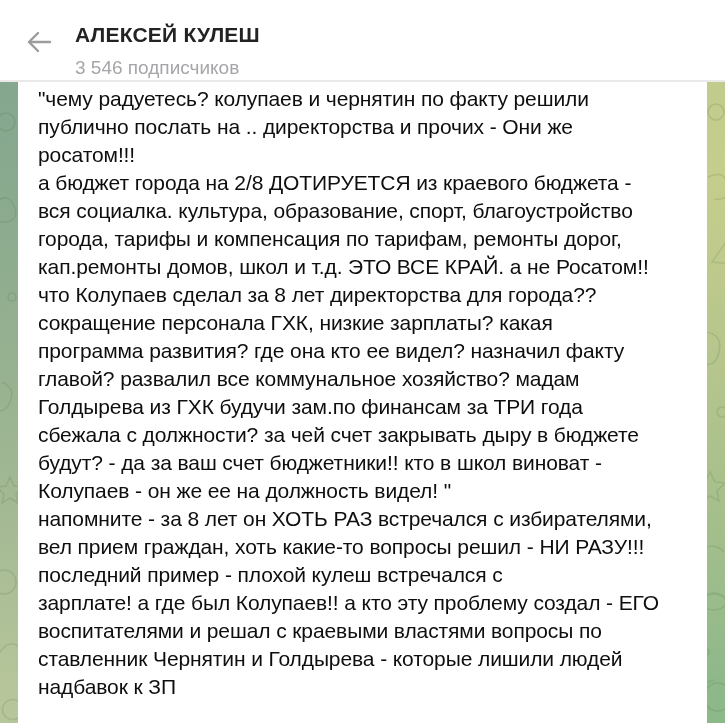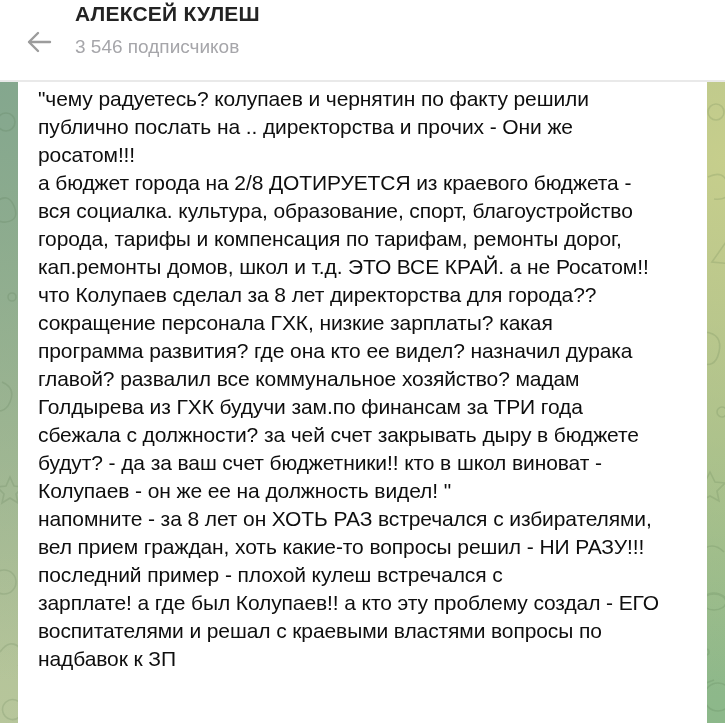--- a/index.html
+++ b/index.html
@@ -19,21 +19,21 @@
     box-sizing: border-box;
   }
   .back-btn {
     position: absolute; left: 16px; top: 19px;
     width: 46px; height: 46px;
     background: transparent; border: none; padding: 0;
     cursor: pointer;
     display: flex; align-items: center; justify-content: center;
   }
   .chan-info {
-    position: absolute; left: 75px; top: 1px;
+    position: absolute; left: 75px; top: 22px;
     cursor: pointer;
   }
   .chan-title {
     font-size: 21px; font-weight: 700; color: #232323;
     letter-spacing: 0.2px; line-height: 26px;
   }
   .chan-subs {
     font-size: 19px; color: #a6a6aa; line-height: 24px;
     margin-top: 8px;
   }
@@ -121,29 +121,30 @@
       <div class="lines">
           <div class="msg-line">"чему радуетесь? колупаев и чернятин по факту решили</div>
           <div class="msg-line">публично послать на .. директорства и прочих - Они же</div>
           <div class="msg-line">росатом!!!</div>
           <div class="msg-line">а бюджет города на 2/8 ДОТИРУЕТСЯ из краевого бюджета -</div>
           <div class="msg-line">вся социалка. культура, образование, спорт, благоустройство</div>
           <div class="msg-line">города, тарифы и компенсация по тарифам, ремонты дорог,</div>
           <div class="msg-line">кап.ремонты домов, школ и т.д. ЭТО ВСЕ КРАЙ. а не Росатом!!</div>
           <div class="msg-line">что Колупаев сделал за 8 лет директорства для города??</div>
           <div class="msg-line">сокращение персонала ГХК, низкие зарплаты? какая</div>
-          <div class="msg-line">программа развития? где она кто ее видел? назначил дурака</div>
+          <div class="msg-line">программа развития? где она кто ее видел? назначил факту</div>
           <div class="msg-line">главой? развалил все коммунальное хозяйство? мадам</div>
           <div class="msg-line">Голдырева из ГХК будучи зам.по финансам за ТРИ года</div>
           <div class="msg-line">сбежала с должности? за чей счет закрывать дыру в бюджете</div>
           <div class="msg-line">будут? - да за ваш счет бюджетники!! кто в школ виноват -</div>
           <div class="msg-line">Колупаев - он же ее на должность видел! "</div>
           <div class="msg-line">напомните - за 8 лет он ХОТЬ РАЗ встречался с избирателями,</div>
           <div class="msg-line">вел прием граждан, хоть какие-то вопросы решил - НИ РАЗУ!!!</div>
           <div class="msg-line">последний пример - плохой кулеш встречался с</div>
           <div class="msg-line">зарплате! а где был Колупаев!! а кто эту проблему создал - ЕГО</div>
           <div class="msg-line">воспитателями и решал с краевыми властями вопросы по</div>
+          <div class="msg-line">ставленник Чернятин и Голдырева - которые лишили людей</div>
           <div class="msg-line">надбавок к ЗП</div>
         </div>
     </div>
   </main>
 
 </div>
 
 </body></html>

